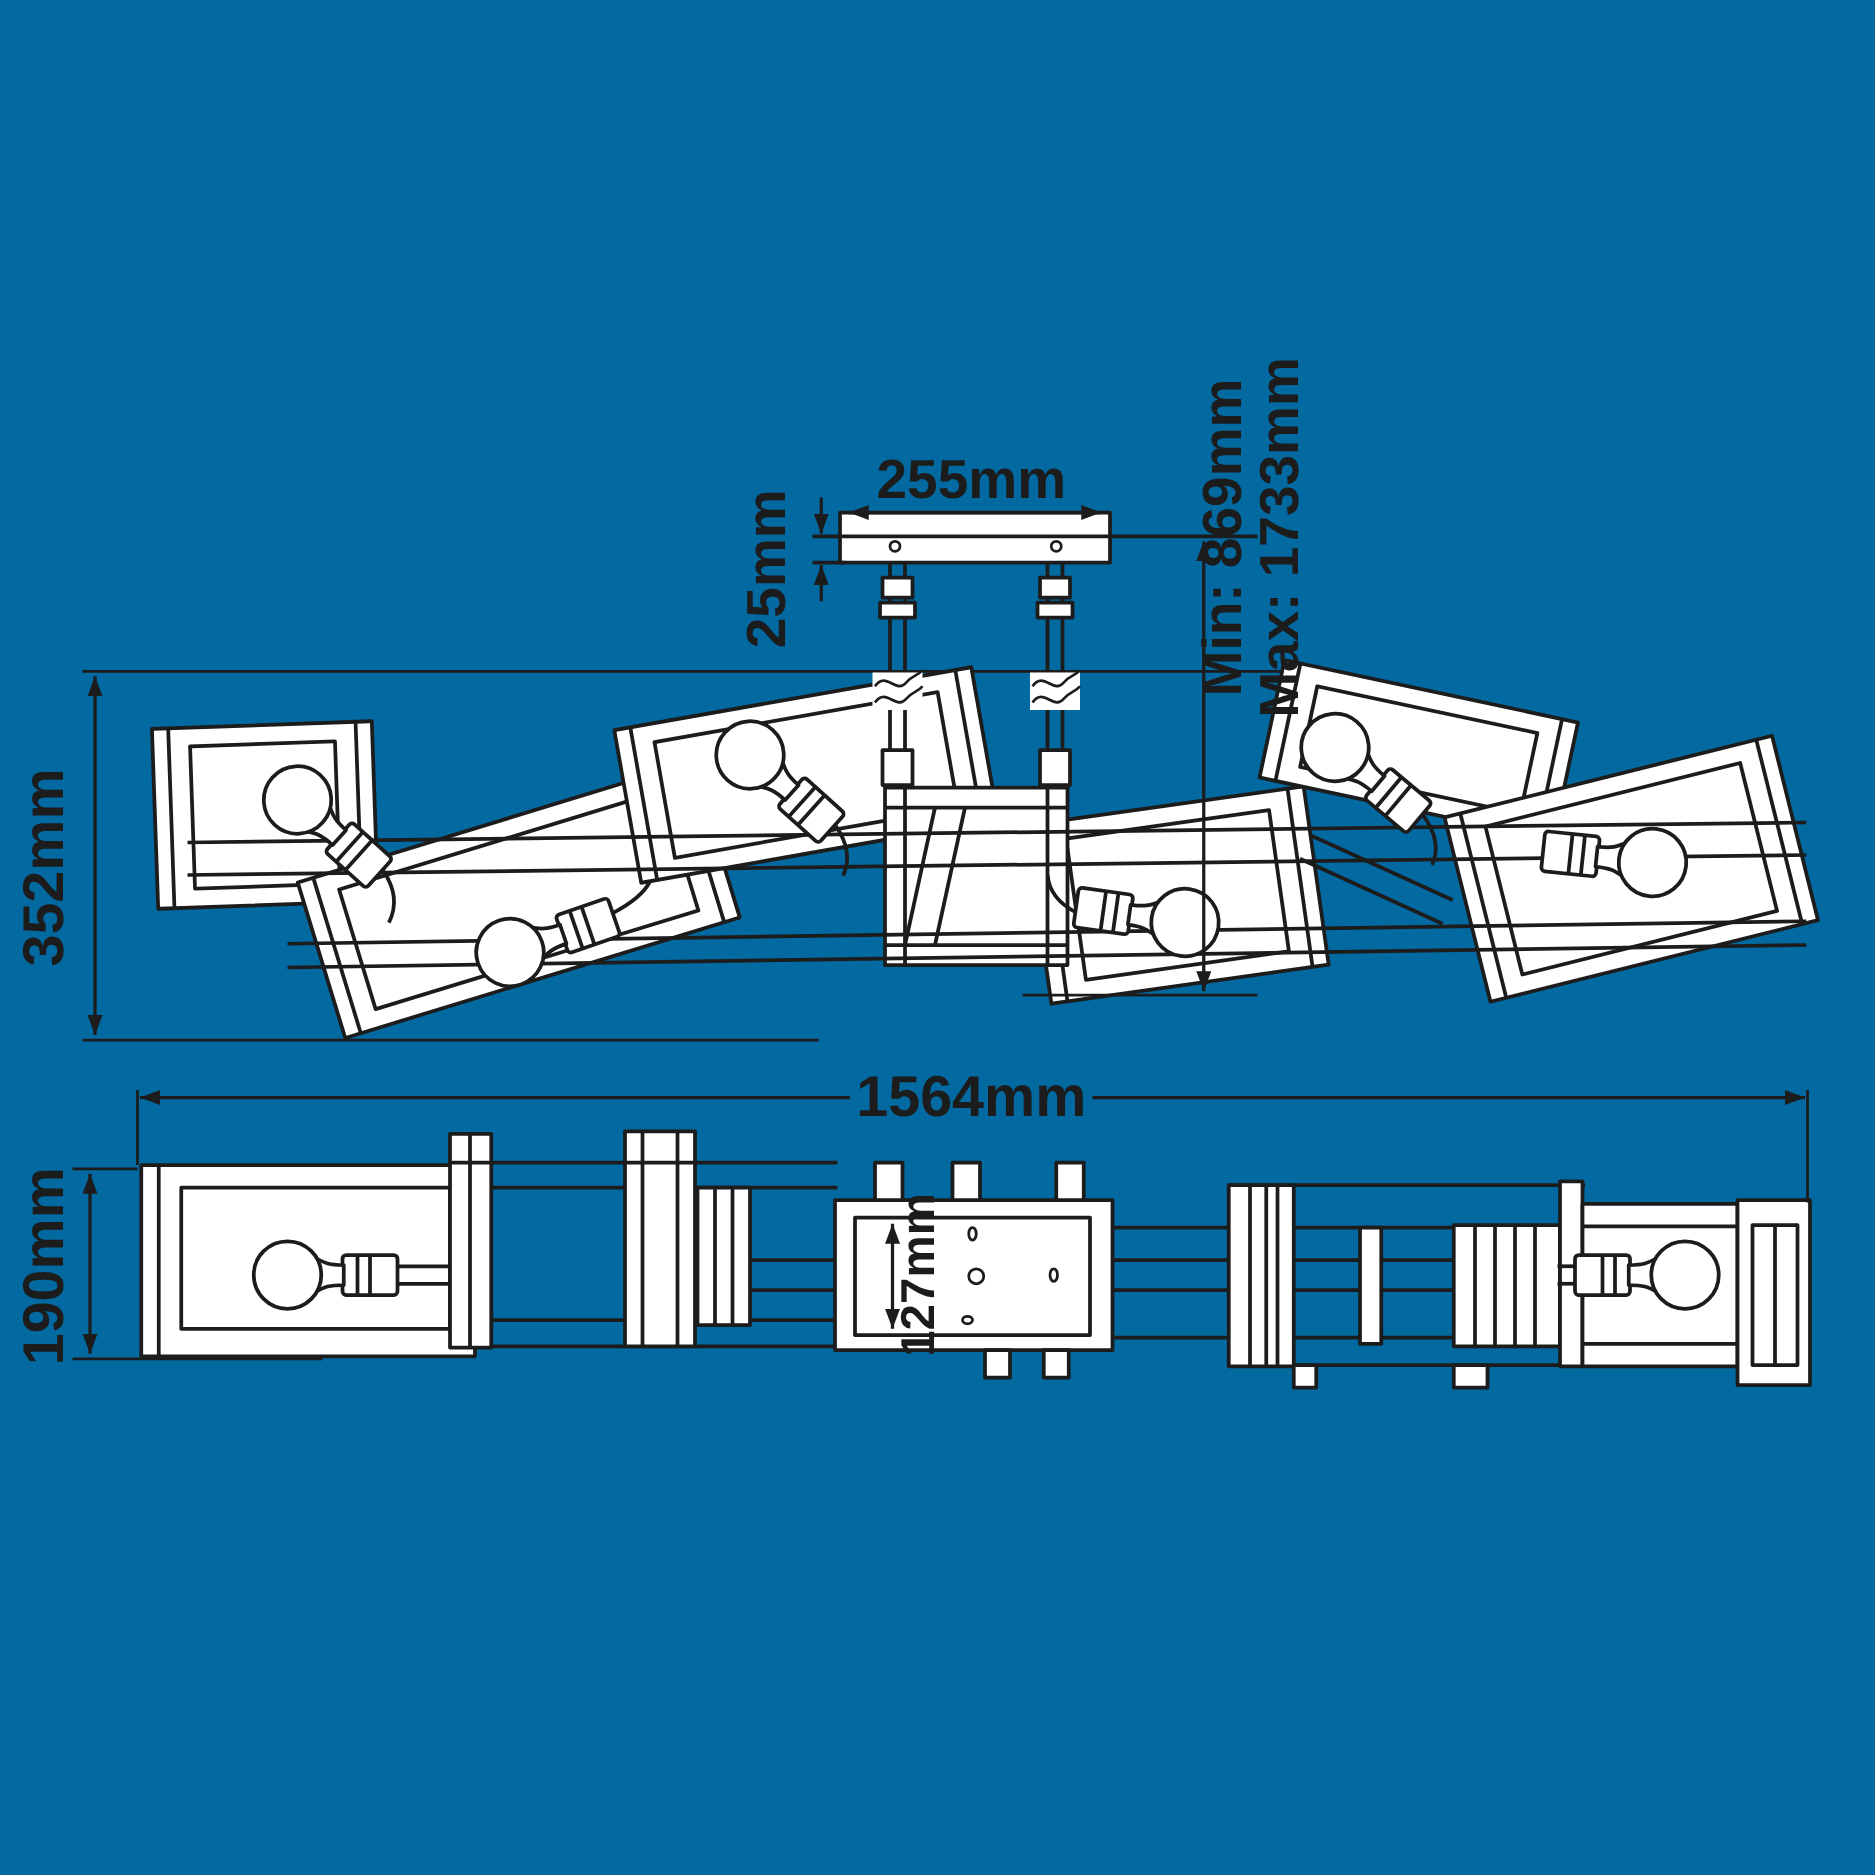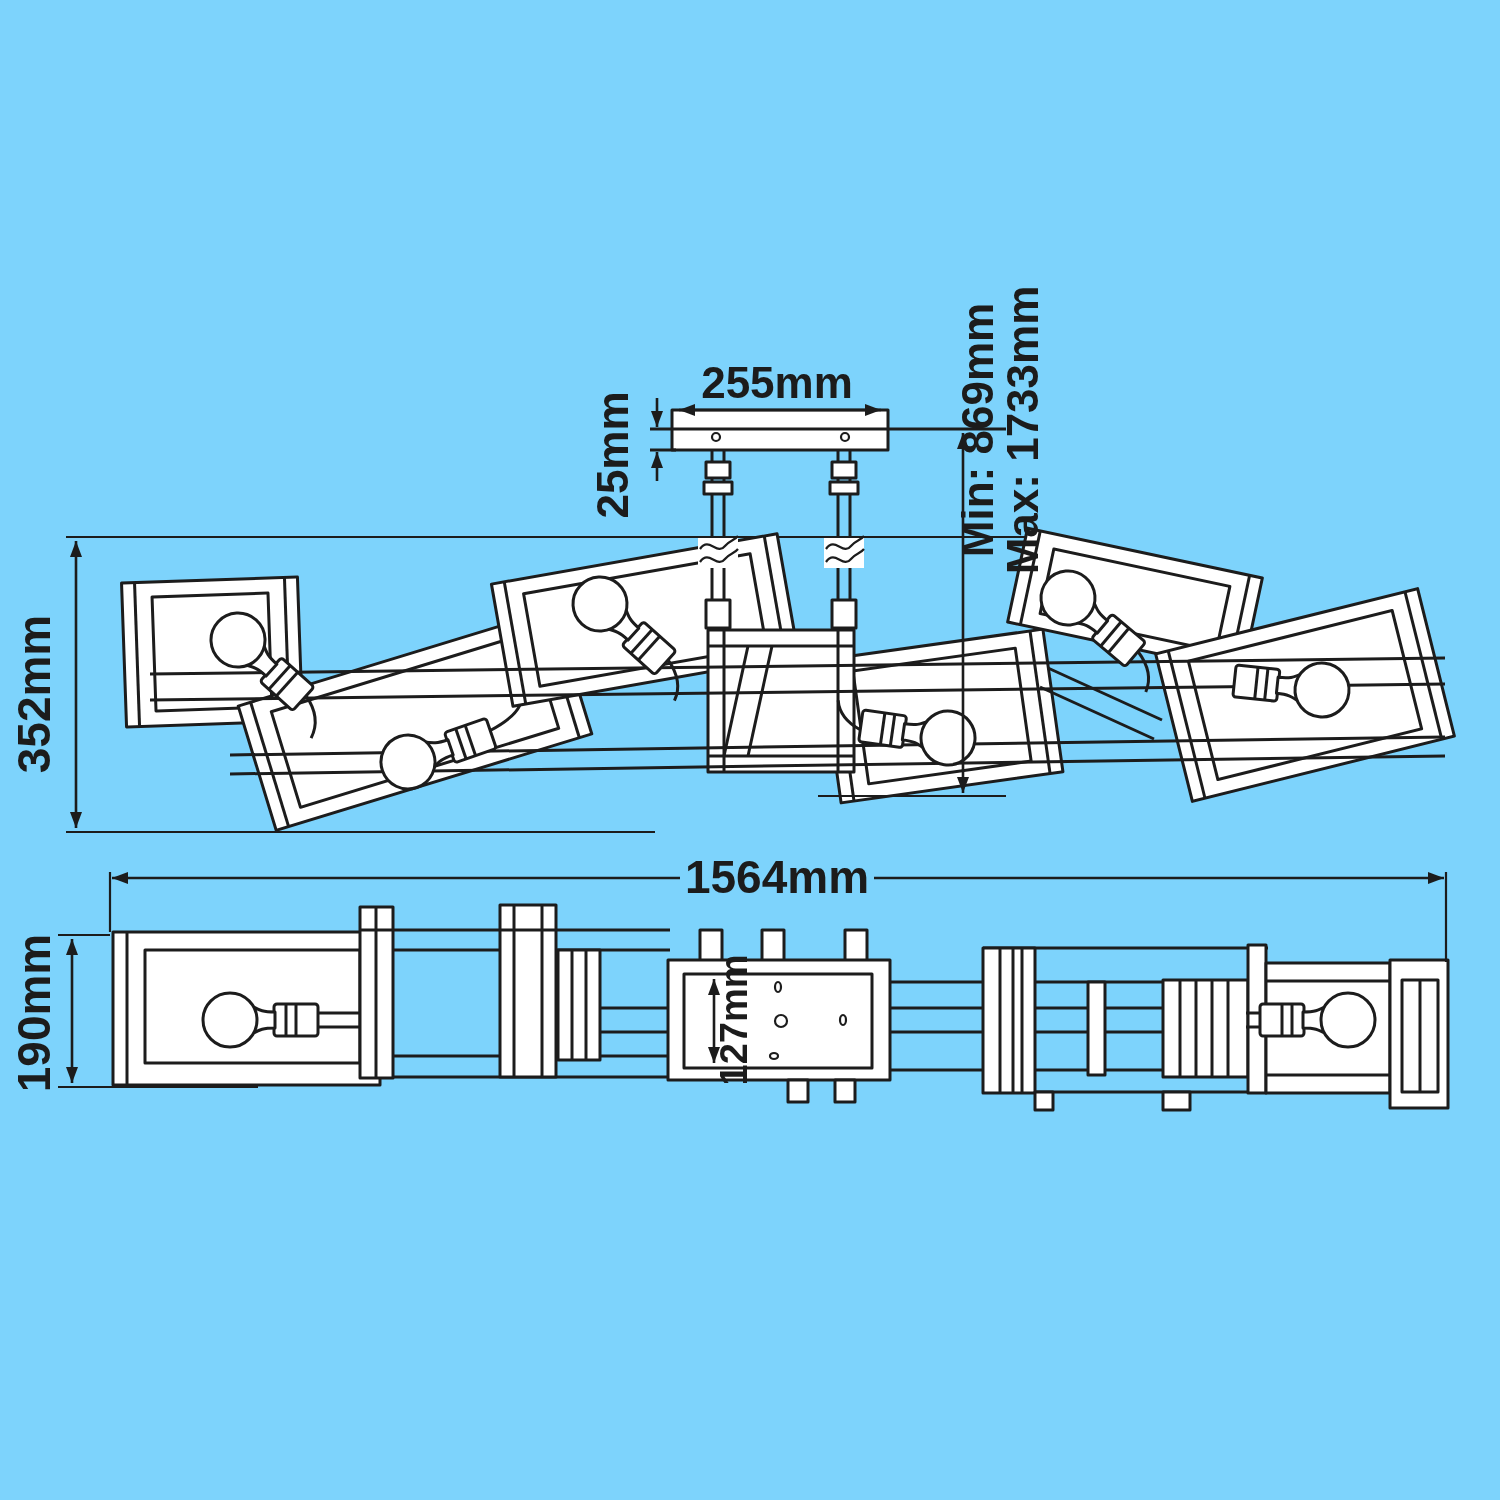--- a/index.html
+++ b/index.html
@@ -1,16 +1,16 @@
 <!DOCTYPE html>
 <html><head>
 <meta charset="utf-8">
 <style>
   html,body{margin:0;padding:0;background:#fff;}
-  .stage{position:relative;width:1500px;height:1500px;background:#7dd3fc;overflow:hidden;
+  .stage{position:relative;width:1500px;height:1500px;background:#0369a1;overflow:hidden;
          font-family:"Liberation Sans",sans-serif;}
   svg{display:block}
   .ln{fill:none;stroke:#1c1c1c;stroke-width:3;stroke-linecap:butt;stroke-linejoin:round;}
   .thin{fill:none;stroke:#1c1c1c;stroke-width:2.2;}
   .dim{fill:none;stroke:#1c1c1c;stroke-width:2.6;}
   .wh{fill:#ffffff;stroke:#1c1c1c;stroke-width:3;stroke-linejoin:round;}
   .mask{fill:#ffffff;stroke:none;}
   text.d{font-family:"Liberation Sans",sans-serif;font-weight:600;fill:#1c1c1c;}
   .f46{font-size:46px}.f44{font-size:44px}.f40{font-size:38px}
 </style>

